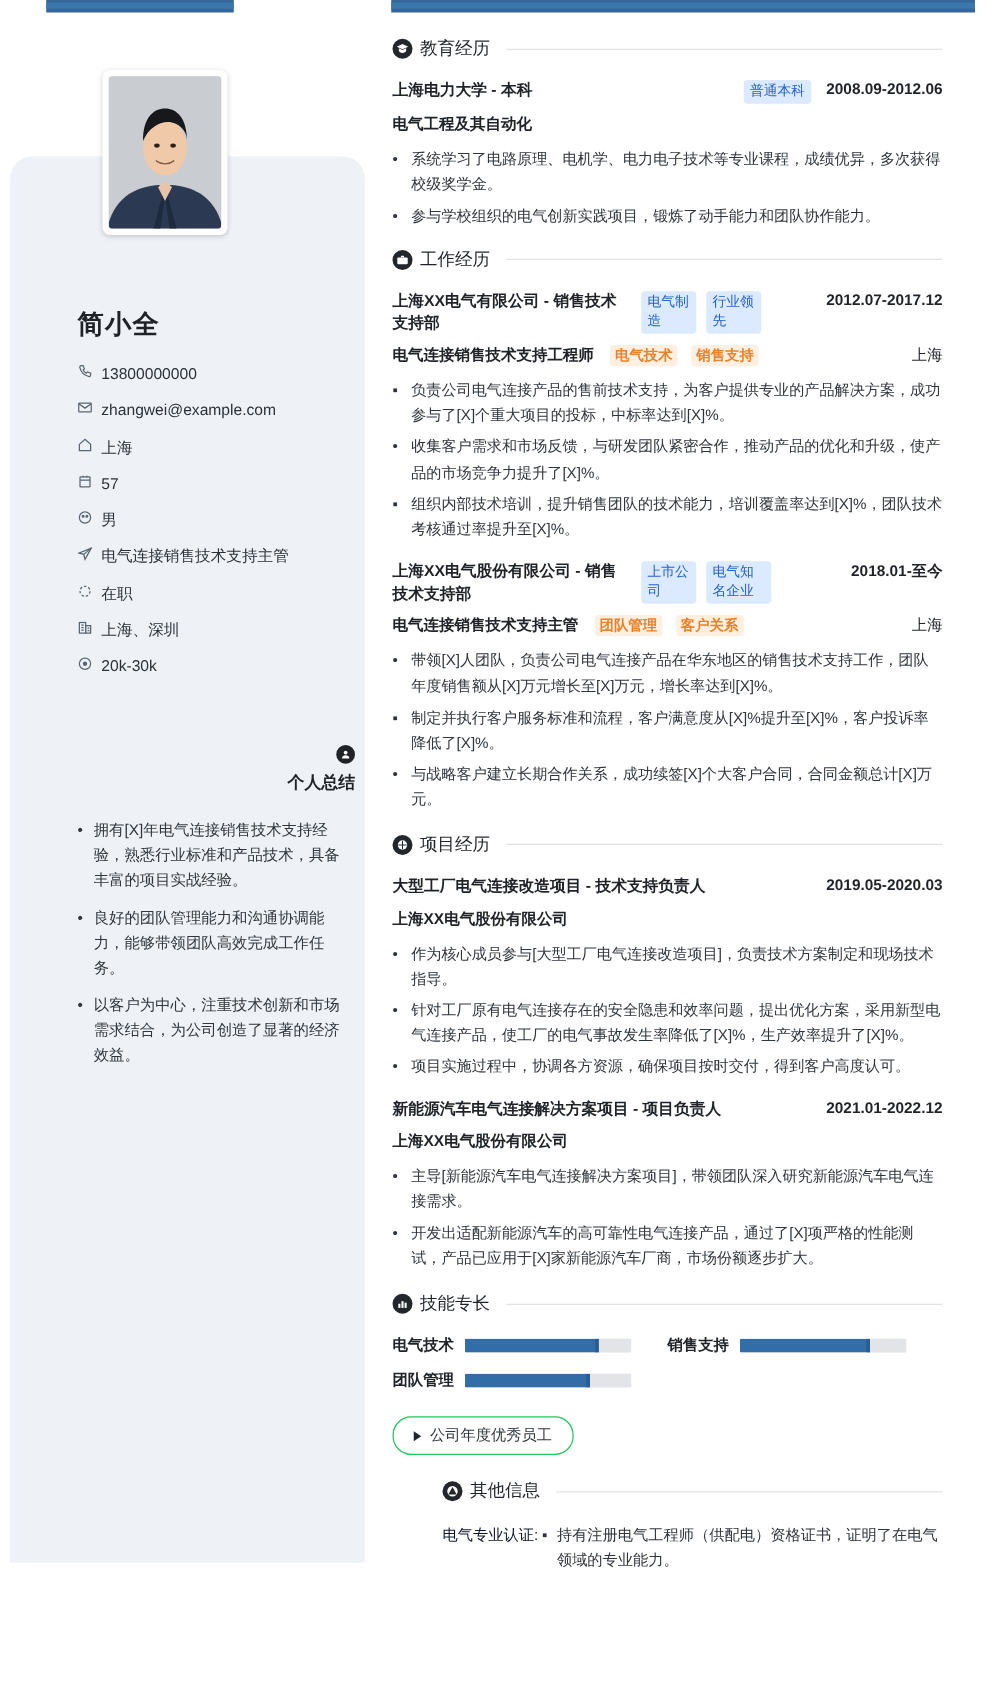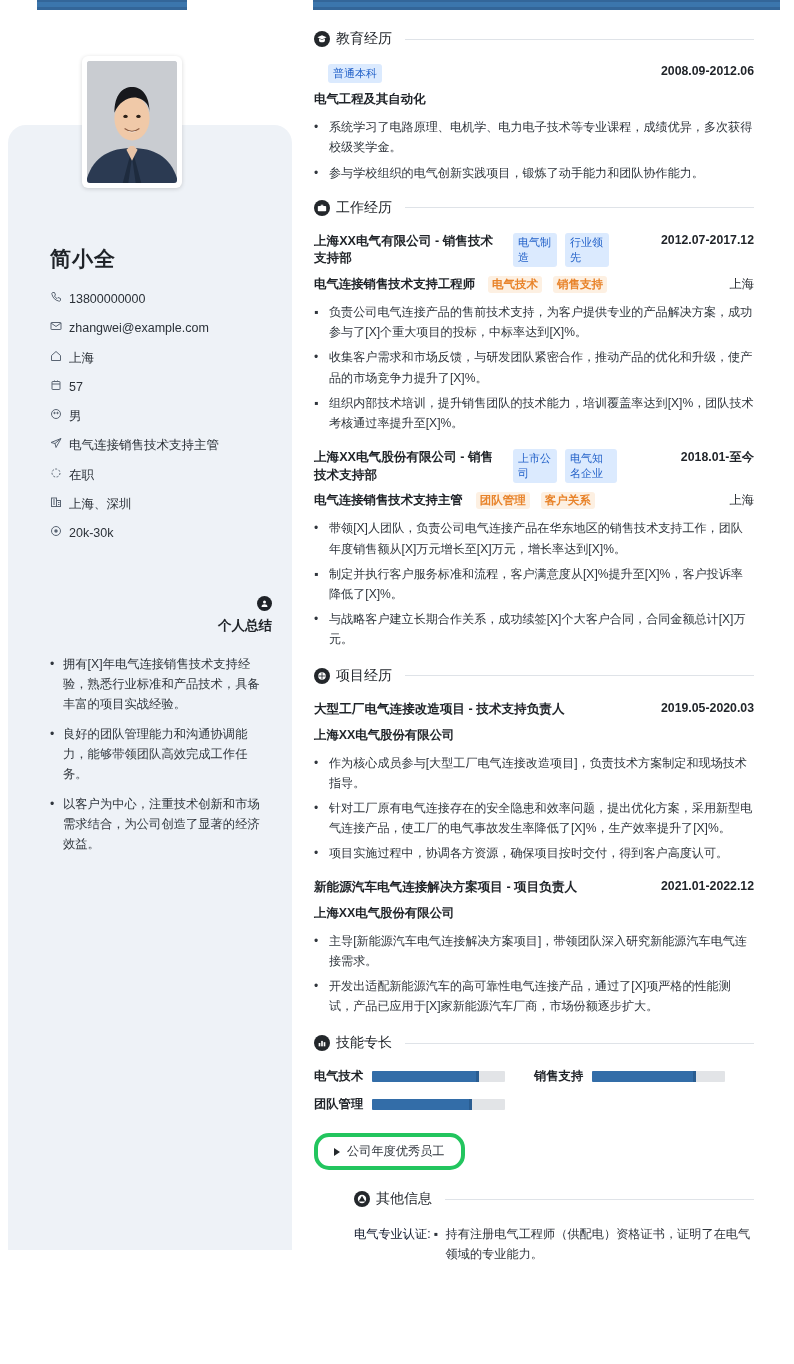--- a/index.html
+++ b/index.html
@@ -32,21 +32,21 @@
   }
   .photo {
     position:absolute; left:82px; top:56px; width:100px; height:132px;
     background:#ffffff; border-radius:6px; padding:5px;
     box-shadow:0 1px 4px rgba(0,0,0,.16); z-index:5;
   }
   .photo-inner {
     width:100%; height:100%; border-radius:3px; overflow:hidden;
     background:#c9ccd1; position:relative;
   }
-  .side-body { position:absolute; left:0; top:125px; width:300px; padding: 120px 28px 0 50px; }
+  .side-body { position:absolute; left:12px; top:125px; width:300px; padding: 120px 28px 0 50px; }
 
   .name { font-size:21px; font-weight:bold; color:#1f2328; letter-spacing:1px; margin-bottom:18px; }
 
   .contact-list { list-style:none; }
   .contact-row { display:flex; align-items:flex-start; margin-bottom:13px; font-size:12.5px; color:#2b3138; }
   .contact-row .ic { width:19px; flex:none; color:#5a6573; display:flex; align-items:center; }
   .contact-row .ic svg { width:12px; height:12px; display:block; }
   .contact-row .tx { line-height:1.3; }
 
   .side-sec { margin-top:55px; }
@@ -96,21 +96,21 @@
   .skill-grid { display:flex; flex-wrap:wrap; row-gap:11px; margin-bottom:4px; }
   .skill { display:flex; align-items:center; width:50%; }
   .skill .lbl { font-size:12.3px; font-weight:bold; color:#1f2328; white-space:nowrap; margin-right:9px; }
   .skill .track { width:133px; height:11px; background:#e2e4e7; border-radius:1px; position:relative; overflow:hidden; }
   .skill .fill { position:absolute; left:0; top:0; bottom:0; background:#336da8; }
   .skill .fill:after { content:""; position:absolute; right:0; top:0; bottom:0; width:3px; background:#2a5d91; }
 
   
   .awards { display:flex; gap:11px; margin-top:2px; }
   .award {
-    border:4px solid #22c55e; border-radius:15px; padding:6px 16px;
+    border:1px solid #22c55e; border-radius:15px; padding:6px 16px;
     font-size:12.2px; color:#2f353c; display:flex; align-items:center; gap:7px; background:#fff;
   }
   .award .tri { width:0;height:0;border-left:6px solid #23272b;border-top:4px solid transparent;border-bottom:4px solid transparent; }
 
   
   .other-row { display:flex; font-size:12.2px; line-height:1.66; }
   .other-key { font-weight:normal; color:#0f172a; white-space:nowrap;text-align:center; }
   .other-val { display:flex; flex:1; color:#2f353c; }
   .other-val .dot { width:15px; flex:none; padding-left:3px; }
   .other-val .tx { flex:1; }
@@ -270,20 +270,21 @@
               <svg viewBox="0 0 24 24">
                 <path d="M12 3 L23 8 L12 13 L1 8 Z"></path>
                 <path d="M5 11 V16 C5 18.5 8.5 20 12 20 C15.5 20 19 18.5 19 16 V11 L12 14.5 Z"></path>
               </svg>
             </span>
           <span class="t">教育经历</span>
           <span class="rule"></span>
         </div>
         <div class="entry">
           <div class="entry-top">
+            <span class="entry-org wide">上海电力大学 - 本科</span>
             <span class="tagwrap">
               <span class="tag-blue" style="max-width:none">普通本科</span>
             </span>
             <span class="entry-date">2008.09-2012.06</span>
           </div>
           <div class="sub-org">电气工程及其自动化</div>
           <ul class="bullets">
             <li>
                 <span class="dot">•</span>
                 <span class="tx">系统学习了电路原理、电机学、电力电子技术等专业课程，成绩优异，多次获得校级奖学金。</span>

